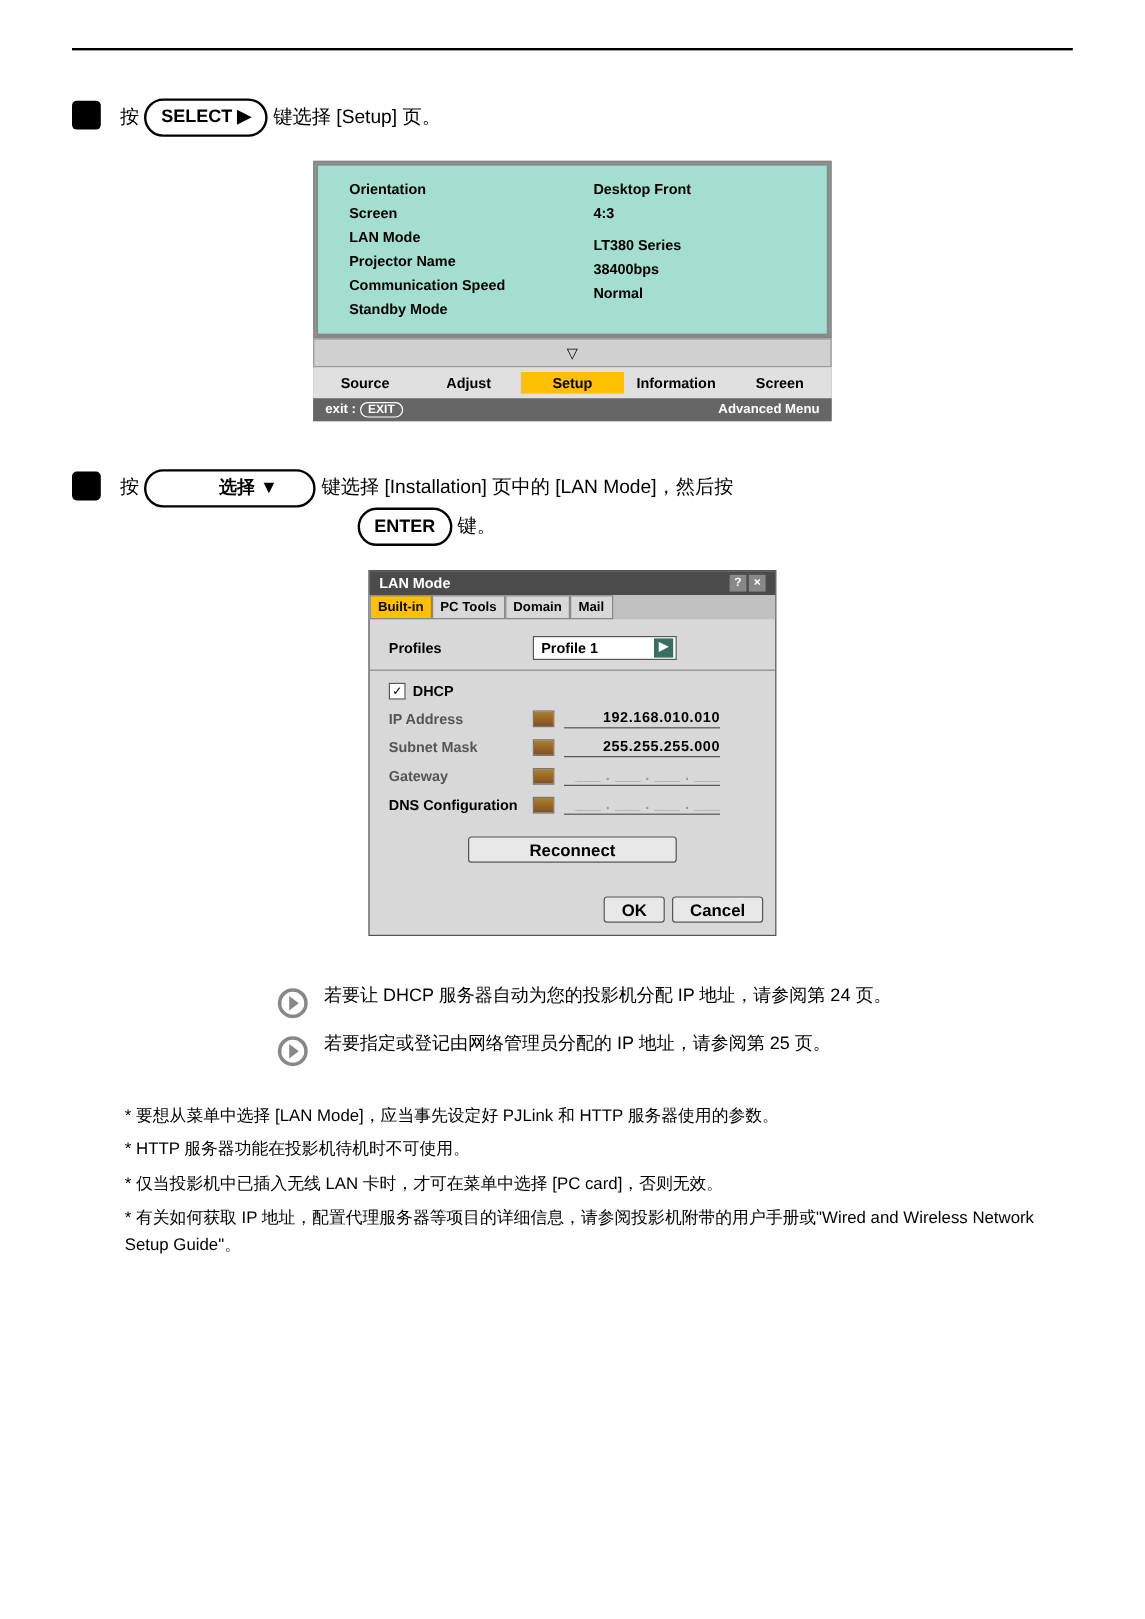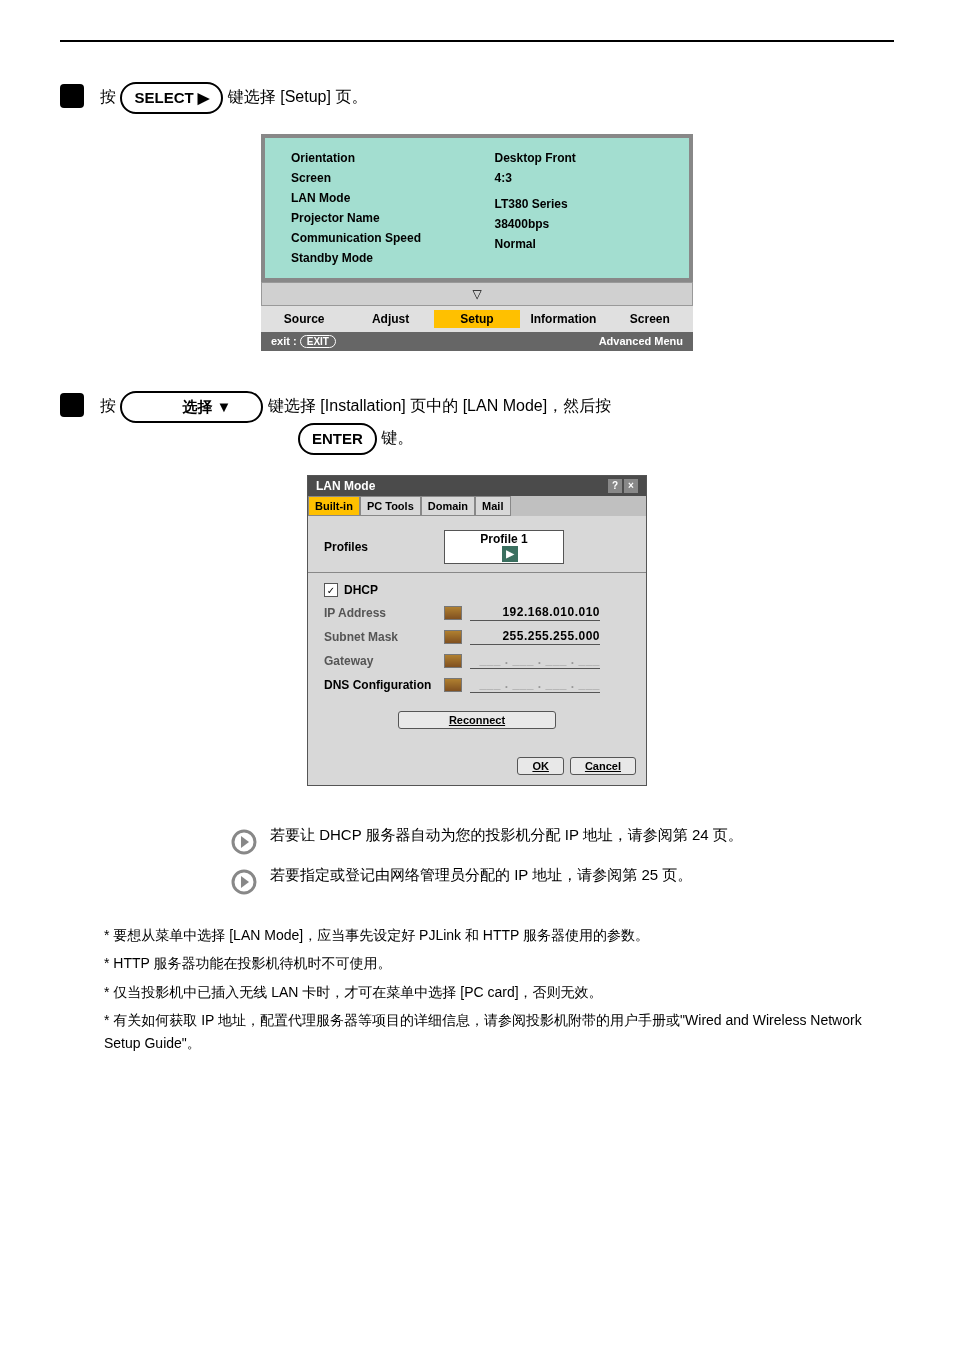--- a/index.html
+++ b/index.html
@@ -35,30 +35,30 @@
 .lan-title { background: #4b4b4b; color: #fff; padding: 3px 8px; font-weight: bold; display: flex; justify-content: space-between; align-items: center; }
 .lan-title-icons { display: flex; gap: 2px; }
 .lan-title-icons span { width: 14px; height: 14px; background: #888; display: inline-block; font-size: 10px; text-align: center; line-height: 14px; }
 .lan-tabs { display: flex; background: #c0c0c0; font-size: 11px; font-weight: bold; }
 .lan-tab { padding: 3px 6px; border: 1px solid #888; background: #d8d8d8; }
 .lan-tab.active { background: #ffc000; }
 .lan-body { padding: 14px 16px; }
 .lan-row { display: flex; align-items: center; margin-bottom: 8px; }
 .lan-label { width: 120px; font-weight: bold; color: #555; }
 .lan-label.active { color: #000; }
-.profile-select { border: 1px solid #555; padding: 1px 6px; width: 120px; display: flex; justify-content: space-between; align-items: center; background: #fff; font-weight: bold; flex-direction: column; }
+.profile-select { border: 1px solid #555; padding: 1px 6px; width: 120px; display: flex; justify-content: space-between; align-items: center; background: #fff; font-weight: bold; }
 .profile-select .arrow { width: 16px; height: 16px; background: #3a6f5f; color: #fff; text-align: center; line-height: 16px; font-size: 10px; margin-left: 8px; margin-right: -4px; }
 .checkbox-sq { width: 14px; height: 14px; border: 1px solid #555; background: #fff; display: inline-flex; align-items: center; justify-content: center; font-size: 10px; margin-right: 6px; }
 .divider { border-top: 1px solid #888; margin: 6px -16px 10px -16px; }
 .field-input { display: flex; align-items: center; }
 .keyboard-icon { width: 18px; height: 14px; background: linear-gradient(#b08030,#805020); margin-right: 8px; border: 1px solid #777; }
 .field-value { border-bottom: 1px solid #555; min-width: 130px; text-align: right; font-weight: bold; letter-spacing: 0.5px; padding-bottom: 1px; }
 .field-value.empty { color: #999; }
 .lan-reconnect { text-align: center; margin: 18px 0 8px 0; }
-.btn { display: inline-block; border: 1px solid #555; background: #e8e8e8; padding: 2px 14px; border-radius: 3px; font-weight: bold; font-size: 11px; text-decoration: underline; }
+.btn { display: inline-block; border: 1px solid #555; background: #e8e8e8; padding: 2px 14px; border-radius: 3px; font-weight: bold; font-size: 14px; }
 .lan-footer { display: flex; justify-content: flex-end; gap: 6px; padding: 6px 10px 10px 10px; }
 
 
 .inst-line { display: flex; align-items: flex-start; gap: 12px; margin: 10px 0 8px 170px; font-size: 15px; }
 .circle-arrow { width: 28px; height: 28px; flex-shrink: 0; margin-top: 2px; }
 .note-line { margin-left: 44px; font-size: 14px; line-height: 1.6; margin-bottom: 6px; }
 </style>
 </head>
 <body>
 

